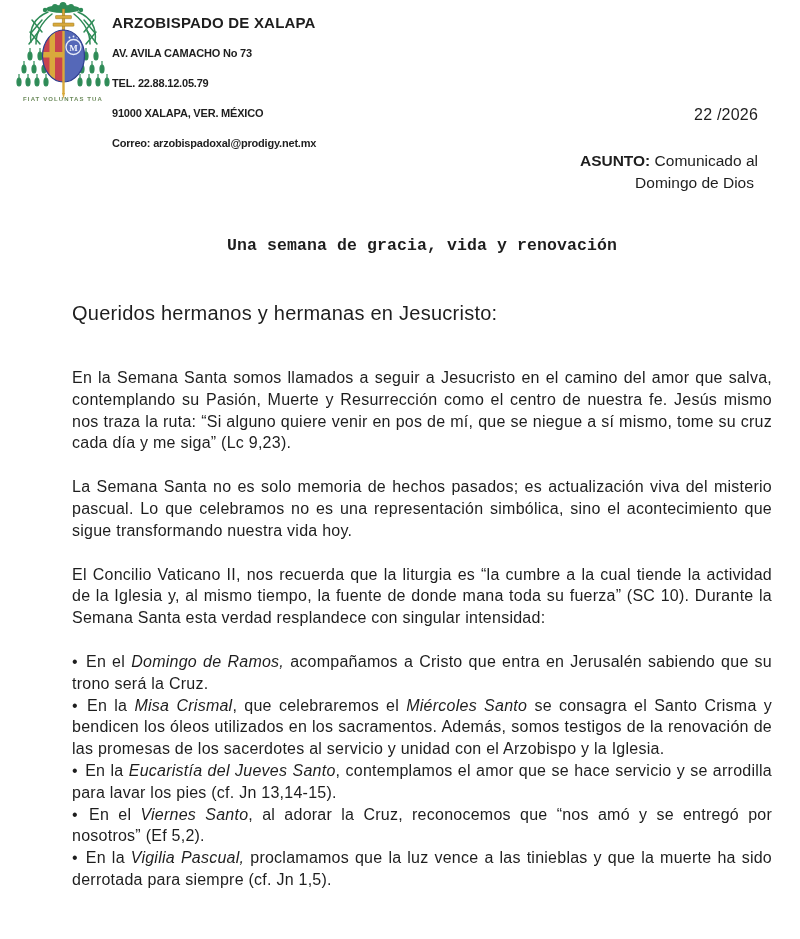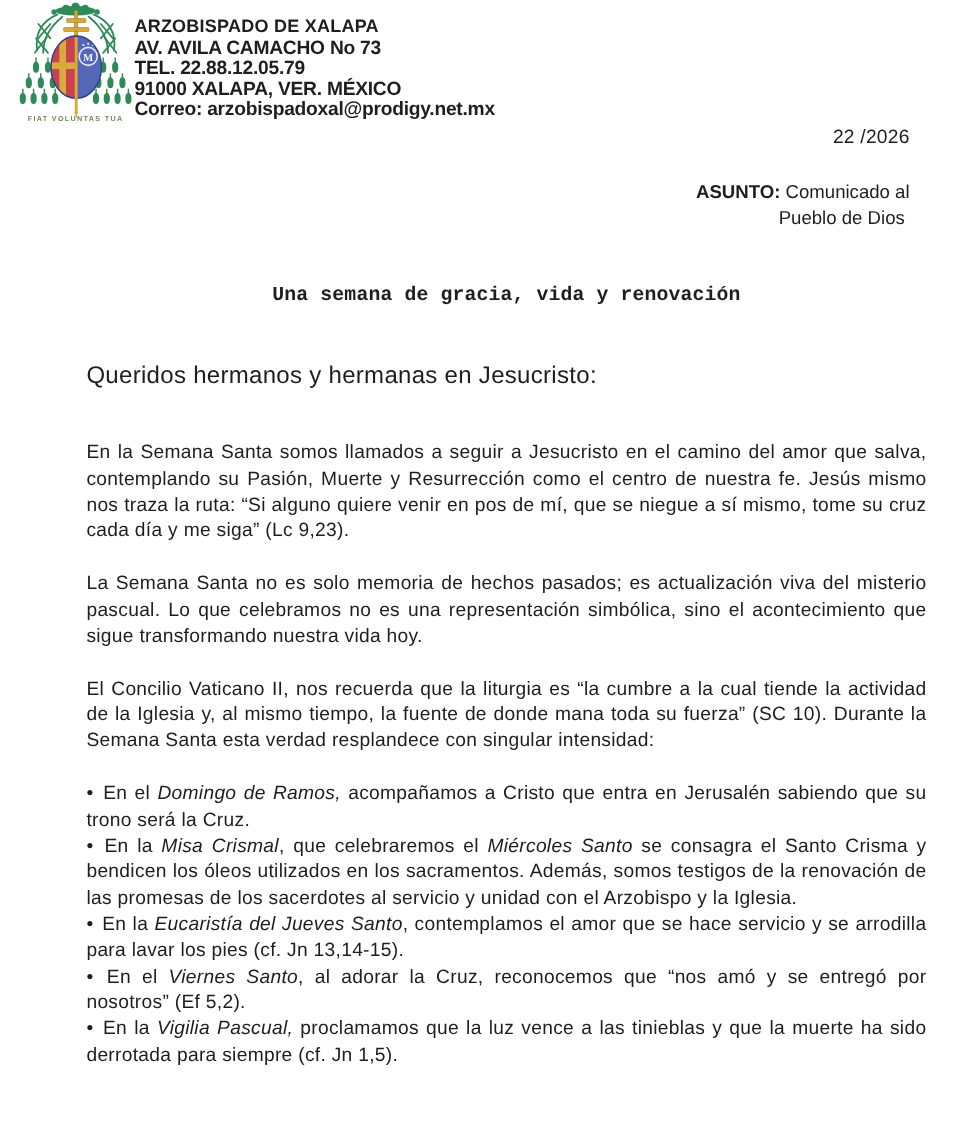--- a/index.html
+++ b/index.html
@@ -4,21 +4,21 @@
 <style>
   html,body{margin:0;padding:0;background:#ffffff;}
   .page{
     position:relative;width:800px;height:939px;background:#ffffff;
     font-family:"Liberation Sans",sans-serif;color:#1e1e1e;overflow:hidden;
   }
   
   .crest{position:absolute;left:6px;top:2px;width:112px;height:102px;}
   .lh-text{position:absolute;left:112px;top:13px;width:252px;text-align:left;}
   .lh-org{font-size:15px;font-weight:700;letter-spacing:.2px;line-height:19px;white-space:nowrap;}
-  .lh-line{font-size:16px;font-weight:700;letter-spacing:-.2px;line-height:17px;white-space:nowrap;}
+  .lh-line{font-size:11px;font-weight:700;letter-spacing:-.2px;line-height:17px;white-space:nowrap;margin-top:13px;}
   
   .ref{position:absolute;top:106px;right:42px;font-size:16px;letter-spacing:.2px;}
   .subject{position:absolute;top:150px;right:42px;text-align:right;font-size:15.5px;line-height:22px;}
   .subject .lbl{font-weight:700;margin-left:46px;}
   .subject .l2{margin-right:4px;}
   
   .doc-title{position:absolute;top:236px;left:72px;width:700px;text-align:center;
     font-size:16.5px;font-weight:700;letter-spacing:.1px;font-family:Liberation Mono, monospace;}
   .salutation{position:absolute;top:302px;left:72px;font-size:20px;letter-spacing:.25px;}
   .body{position:absolute;top:367px;left:72px;width:700px;
@@ -138,21 +138,21 @@
     <div class="lh-line">Correo: arzobispadoxal@prodigy.net.mx</div>
   </div>
 
   <div class="ref">22 /2026</div>
 
   <div class="subject">
     <div>
       <span class="lbl">ASUNTO:</span>
       <span>Comunicado al</span>
     </div>
-    <div class="l2">Pueblo de Dios</div>
+    <div class="l2">Domingo de Dios</div>
   </div>
 
   <div class="doc-title">Una semana de gracia, vida y renovación</div>
 
   <div class="salutation">Queridos hermanos y hermanas en Jesucristo:</div>
 
   <div class="body">
     <p>En la Semana Santa somos llamados a seguir a Jesucristo en el camino del amor que salva, contemplando su Pasión, Muerte y Resurrección como el centro de nuestra fe. Jesús mismo nos traza la ruta: “Si alguno quiere venir en pos de mí, que se niegue a sí mismo, tome su cruz cada día y me siga” (Lc 9,23).</p>
     <p>La Semana Santa no es solo memoria de hechos pasados; es actualización viva del misterio pascual. Lo que celebramos no es una representación simbólica, sino el acontecimiento que sigue transformando nuestra vida hoy.</p>
     <p>El Concilio Vaticano II, nos recuerda que la liturgia es “la cumbre a la cual tiende la actividad de la Iglesia y, al mismo tiempo, la fuente de donde mana toda su fuerza” (SC 10). Durante la Semana Santa esta verdad resplandece con singular intensidad:</p>

